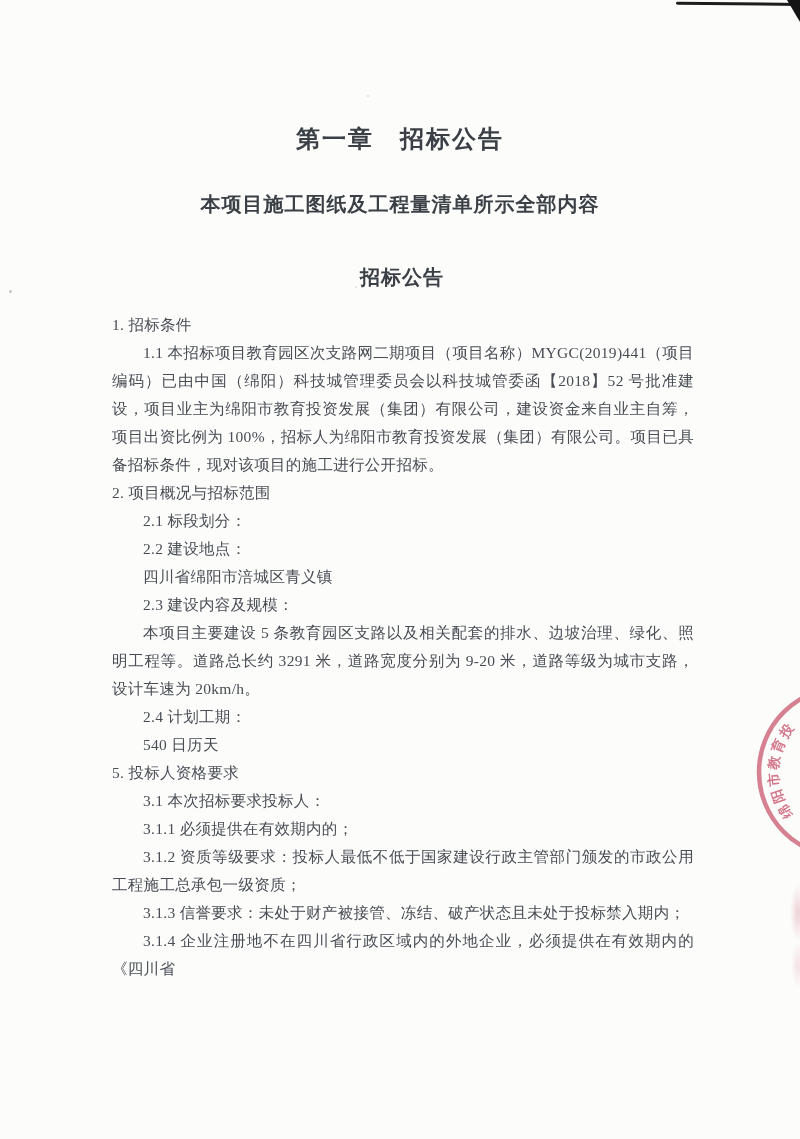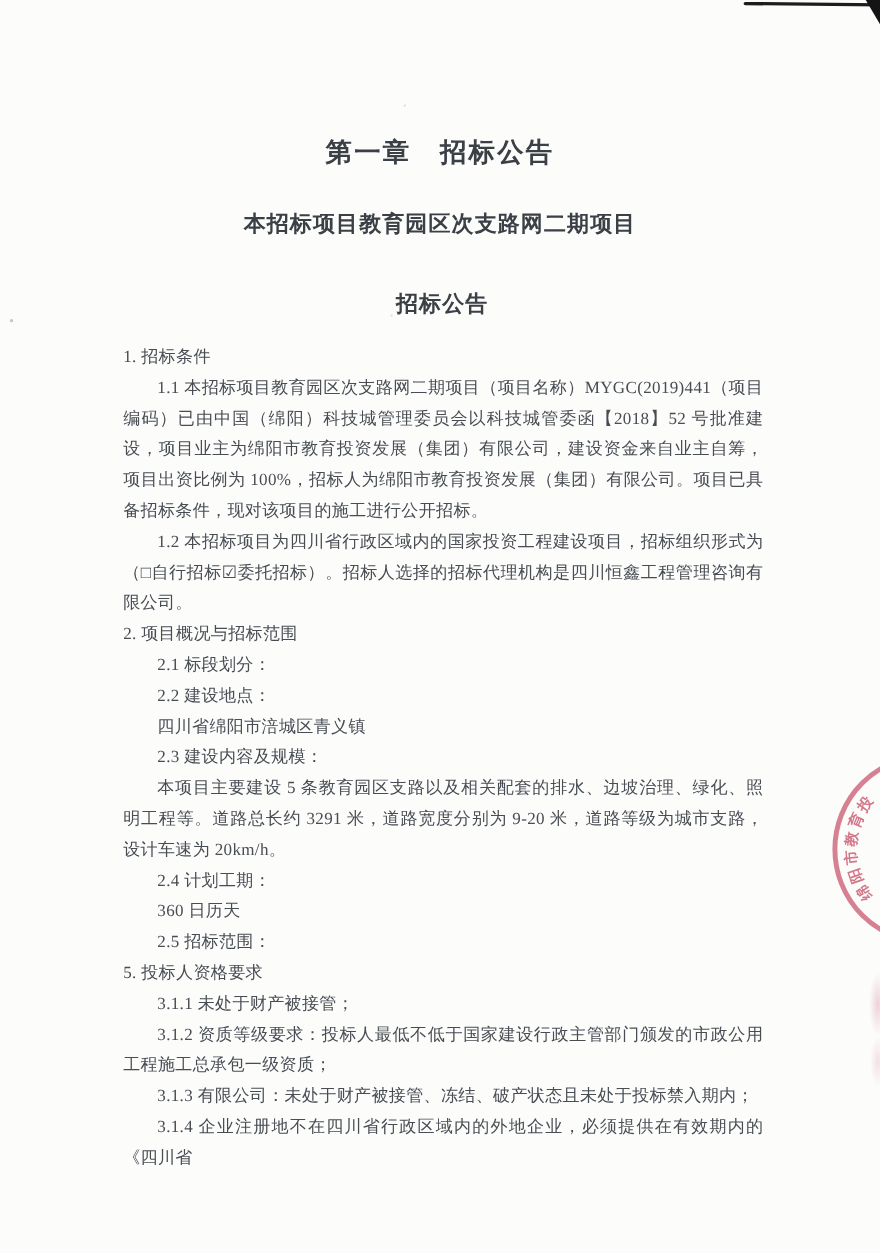--- a/index.html
+++ b/index.html
@@ -137,41 +137,40 @@
 <div class="page">
 
   <div class="top-edge-line"></div>
   <div class="corner-wedge"></div>
   <div class="speck speck-1"></div>
   <div class="speck speck-2"></div>
   <div class="speck speck-3"></div>
 
   <h1 class="chapter-heading">第一章　招标公告</h1>
 
-  <h2 class="project-heading">本招标项目教育园区次支路网二期项目</h2>
+  <h2 class="project-heading">本项目施工图纸及工程量清单所示全部内容</h2>
 
   <h3 class="announcement-heading">招标公告</h3>
 
   <div class="body-text">
       <p class="para">1. 招标条件</p>
       <p class="para indent">1.1 本招标项目教育园区次支路网二期项目（项目名称）MYGC(2019)441（项目编码）已由中国（绵阳）科技城管理委员会以科技城管委函【2018】52 号批准建设，项目业主为绵阳市教育投资发展（集团）有限公司，建设资金来自业主自筹，项目出资比例为 100%，招标人为绵阳市教育投资发展（集团）有限公司。项目已具备招标条件，现对该项目的施工进行公开招标。</p>
-      <p class="para indent">1.2 本招标项目为四川省行政区域内的国家投资工程建设项目，招标组织形式为（□自行招标☑委托招标）。招标人选择的招标代理机构是四川恒鑫工程管理咨询有限公司。</p>
       <p class="para">2. 项目概况与招标范围</p>
       <p class="para indent">2.1 标段划分：</p>
       <p class="para indent">2.2 建设地点：</p>
       <p class="para indent">四川省绵阳市涪城区青义镇</p>
       <p class="para indent">2.3 建设内容及规模：</p>
       <p class="para indent">本项目主要建设 5 条教育园区支路以及相关配套的排水、边坡治理、绿化、照明工程等。道路总长约 3291 米，道路宽度分别为 9-20 米，道路等级为城市支路，设计车速为 20km/h。</p>
       <p class="para indent">2.4 计划工期：</p>
-      <p class="para indent">360 日历天</p>
-      <p class="para indent">2.5 招标范围：</p>
+      <p class="para indent">540 日历天</p>
       <p class="para">5. 投标人资格要求</p>
-      <p class="para indent">3.1.1 未处于财产被接管；</p>
+      <p class="para indent">3.1 本次招标要求投标人：</p>
+      <p class="para indent">3.1.1 必须提供在有效期内的；</p>
       <p class="para indent">3.1.2 资质等级要求：投标人最低不低于国家建设行政主管部门颁发的市政公用工程施工总承包一级资质；</p>
-      <p class="para indent">3.1.3 有限公司：未处于财产被接管、冻结、破产状态且未处于投标禁入期内；</p>
+      <p class="para indent">3.1.3 信誉要求：未处于财产被接管、冻结、破产状态且未处于投标禁入期内；</p>
       <p class="para indent">3.1.4 企业注册地不在四川省行政区域内的外地企业，必须提供在有效期内的《四川省</p>
     </div>
 
   <svg class="seal-svg" viewBox="0 0 52 170" xmlns="http://www.w3.org/2000/svg">
     <circle class="seal-ring" cx="96" cy="84" r="85" stroke="#c9586f"></circle>
     <path id="sealTextArc" d="M 45.4 126.4 A 66 66 0 0 1 66 25.2" fill="none"></path>
     <text class="seal-text" fill="#c9586f">
       <textPath href="#sealTextArc">绵阳市教育投</textPath>
     </text>
   </svg>

